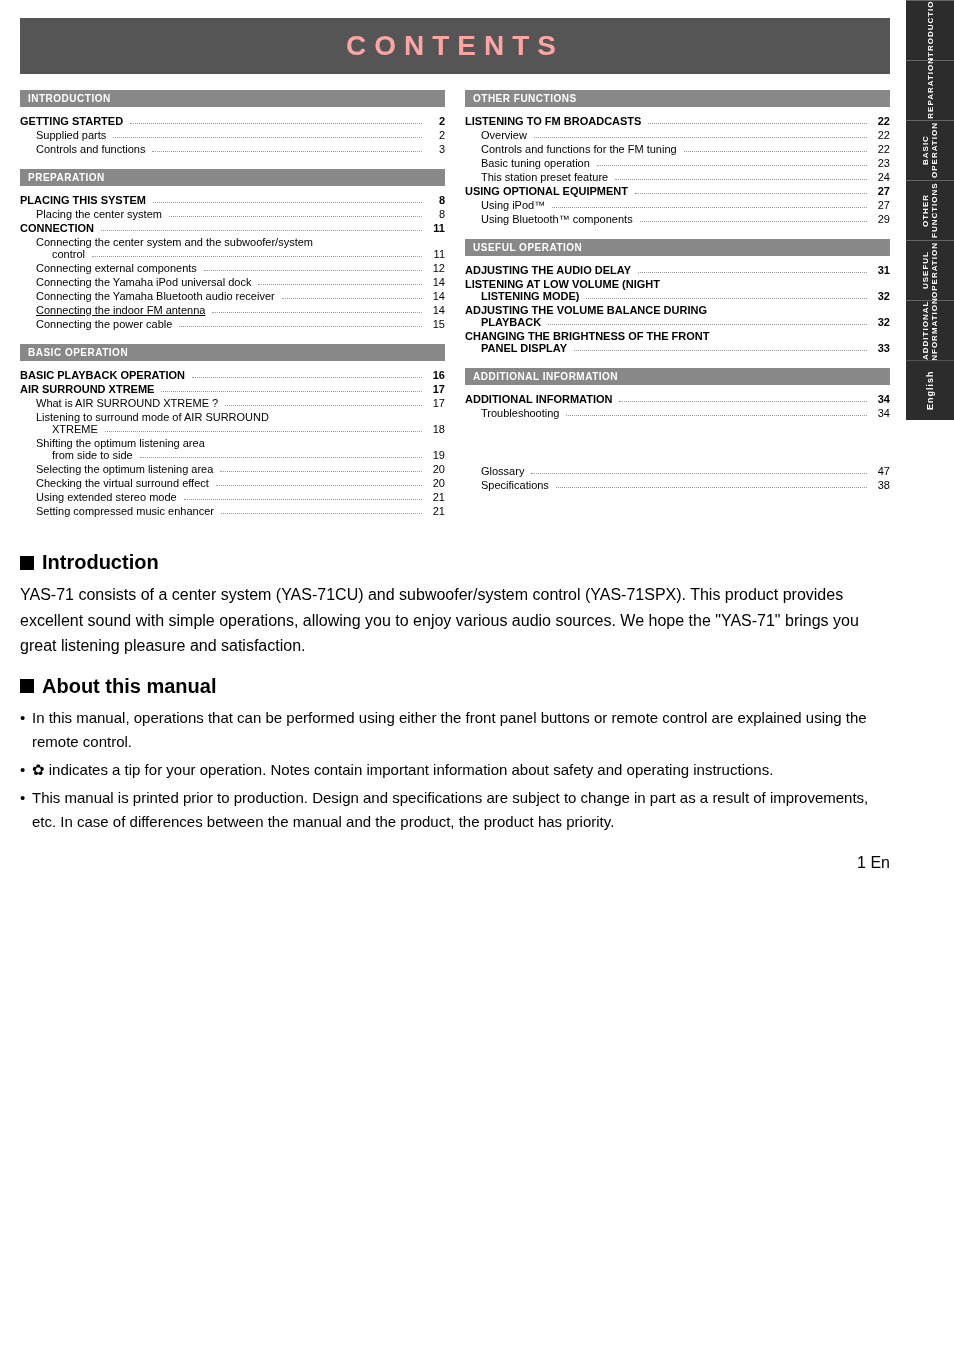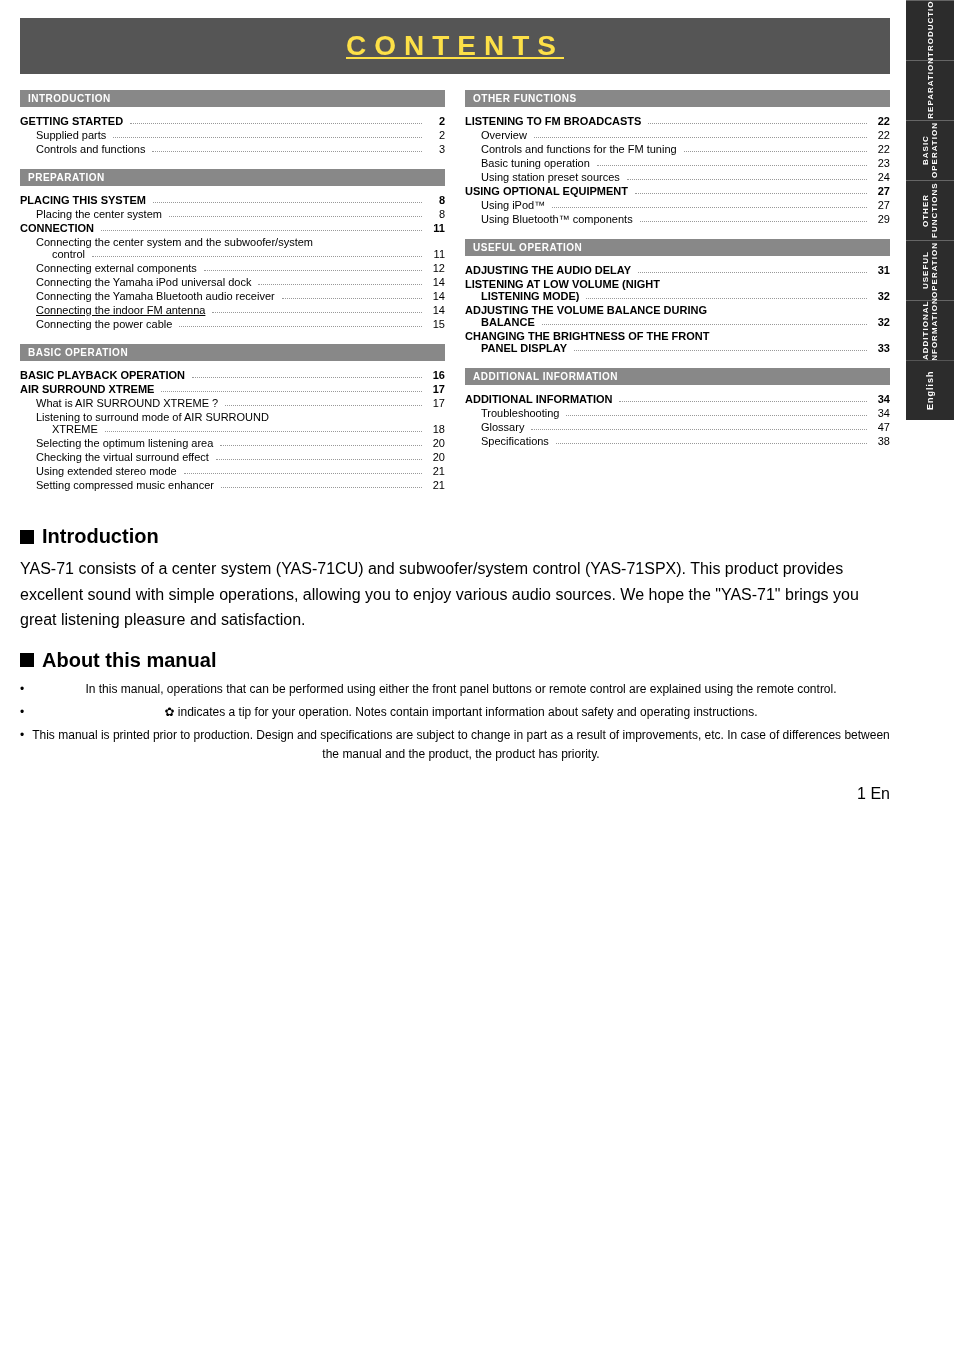--- a/index.html
+++ b/index.html
@@ -40,25 +40,24 @@
     }
 
     
     .contents-title-bar {
       background: #555;
       text-align: center;
       padding: 12px 0;
       margin-bottom: 16px;
     }
     .contents-title-bar h1 {
-      color: #fde047;
+      color: #fca5a5;
       font-size: 28px;
       font-weight: bold;
       letter-spacing: 8px;
-      text-decoration: underline;
     }
 
     
     .toc-columns {
       display: flex;
       gap: 20px;
       margin-bottom: 20px;
     }
     .toc-col {
       flex: 1;
@@ -101,26 +100,25 @@
     .text-section p {
       font-size: 16px;
       line-height: 1.6;
       margin-bottom: 6px;
     }
     .bullet-list {
       list-style: none;
       padding: 0;
     }
     .bullet-list li {
-      font-size: 12px;
+      font-size: 15px;
       line-height: 1.6;
       margin-bottom: 4px;
       padding-left: 12px;
       position: relative;
-      text-align: center;
     }
     .bullet-list li::before {
       content: "•";
       position: absolute;
       left: 0;
     }
 
     
     .page-number {
       text-align: right;
@@ -254,20 +252,28 @@
 
           <div style="padding-left:16px; margin-bottom:2px;">
             <span>Listening to surround mode of AIR SURROUND</span>
             <div class="toc-multiline-row">
               <span class="toc-title" style="padding-left:16px;">XTREME</span>
               <span class="toc-dots"></span>
               <span class="toc-page">18</span>
             </div>
           </div>
 
+          <div style="padding-left:16px; margin-bottom:2px;">
+            <span>Shifting the optimum listening area</span>
+            <div class="toc-multiline-row">
+              <span class="toc-title" style="padding-left:16px;">from side to side</span>
+              <span class="toc-dots"></span>
+              <span class="toc-page">19</span>
+            </div>
+          </div>
           <div class="toc-multiline-row">
             <span class="toc-title" style="padding-left:16px;">Selecting the optimum listening area</span>
             <span class="toc-dots"></span>
             <span class="toc-page">20</span>
           </div>
           <div class="toc-multiline-row">
             <span class="toc-title" style="padding-left:16px;">Checking the virtual surround effect</span>
             <span class="toc-dots"></span>
             <span class="toc-page">20</span>
           </div>
@@ -303,21 +309,21 @@
             <span class="toc-title" style="padding-left:16px;">Controls and functions for the FM tuning</span>
             <span class="toc-dots"></span>
             <span class="toc-page">22</span>
           </div>
           <div class="toc-multiline-row">
             <span class="toc-title" style="padding-left:16px;">Basic tuning operation</span>
             <span class="toc-dots"></span>
             <span class="toc-page">23</span>
           </div>
           <div class="toc-multiline-row">
-            <span class="toc-title" style="padding-left:16px;">Using station preset sources</span>
+            <span class="toc-title" style="padding-left:16px;">This station preset feature</span>
             <span class="toc-dots"></span>
             <span class="toc-page">24</span>
           </div>
           <div class="toc-multiline-row">
             <span class="toc-title" style="font-weight:bold;">USING OPTIONAL EQUIPMENT</span>
             <span class="toc-dots"></span>
             <span class="toc-page" style="font-weight:bold;">27</span>
           </div>
           <div class="toc-multiline-row">
             <span class="toc-title" style="padding-left:16px;">Using iPod™</span>
@@ -344,21 +350,21 @@
             <div class="toc-multiline-row">
               <span class="toc-title" style="font-weight:bold; padding-left:16px;">LISTENING MODE)</span>
               <span class="toc-dots"></span>
               <span class="toc-page" style="font-weight:bold;">32</span>
             </div>
           </div>
 
           <div style="margin-bottom:2px;">
             <span style="font-weight:bold;">ADJUSTING THE VOLUME BALANCE DURING</span>
             <div class="toc-multiline-row">
-              <span class="toc-title" style="font-weight:bold; padding-left:16px;">BALANCE</span>
+              <span class="toc-title" style="font-weight:bold; padding-left:16px;">PLAYBACK</span>
               <span class="toc-dots"></span>
               <span class="toc-page" style="font-weight:bold;">32</span>
             </div>
           </div>
 
           <div style="margin-bottom:2px;">
             <span style="font-weight:bold;">CHANGING THE BRIGHTNESS OF THE FRONT</span>
             <div class="toc-multiline-row">
               <span class="toc-title" style="font-weight:bold; padding-left:16px;">PANEL DISPLAY</span>
               <span class="toc-dots"></span>
@@ -373,21 +379,21 @@
             <span class="toc-title" style="font-weight:bold;">ADDITIONAL INFORMATION</span>
             <span class="toc-dots"></span>
             <span class="toc-page" style="font-weight:bold;">34</span>
           </div>
           <div class="toc-multiline-row">
             <span class="toc-title" style="padding-left:16px;">Troubleshooting</span>
             <span class="toc-dots"></span>
             <span class="toc-page">34</span>
           </div>
           <div class="toc-multiline-row">
-            <span class="toc-title" style="padding-left:16px;">Glossary</span>
+            <span class="toc-title" style="padding-left:16px;margin-top:44px;">Glossary</span>
             <span class="toc-dots"></span>
             <span class="toc-page">47</span>
           </div>
           <div class="toc-multiline-row">
             <span class="toc-title" style="padding-left:16px;">Specifications</span>
             <span class="toc-dots"></span>
             <span class="toc-page">38</span>
           </div>
         </div>
 

